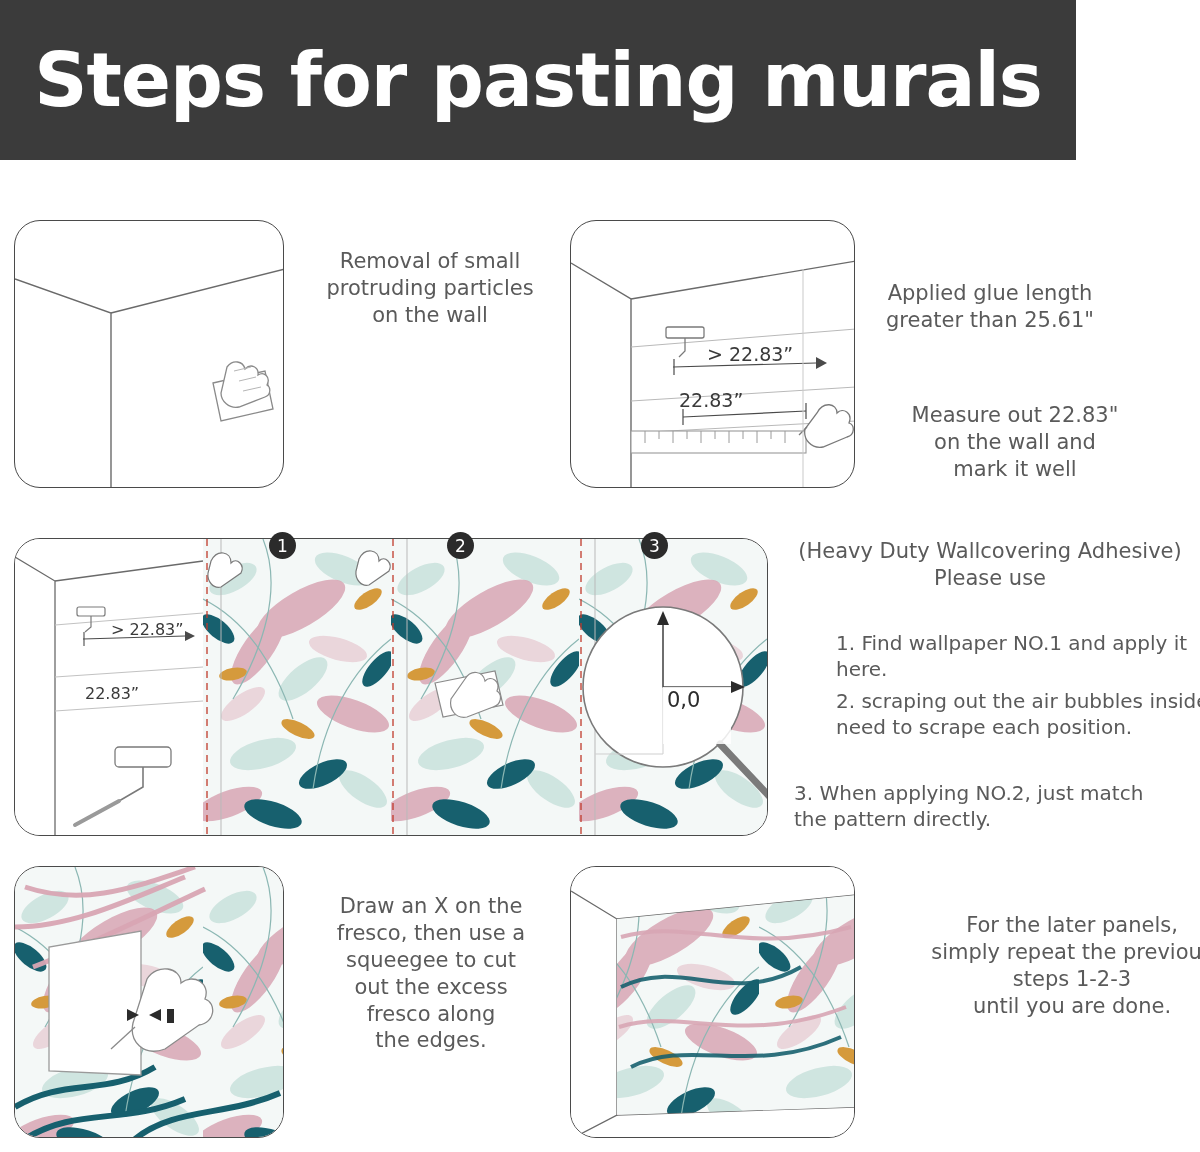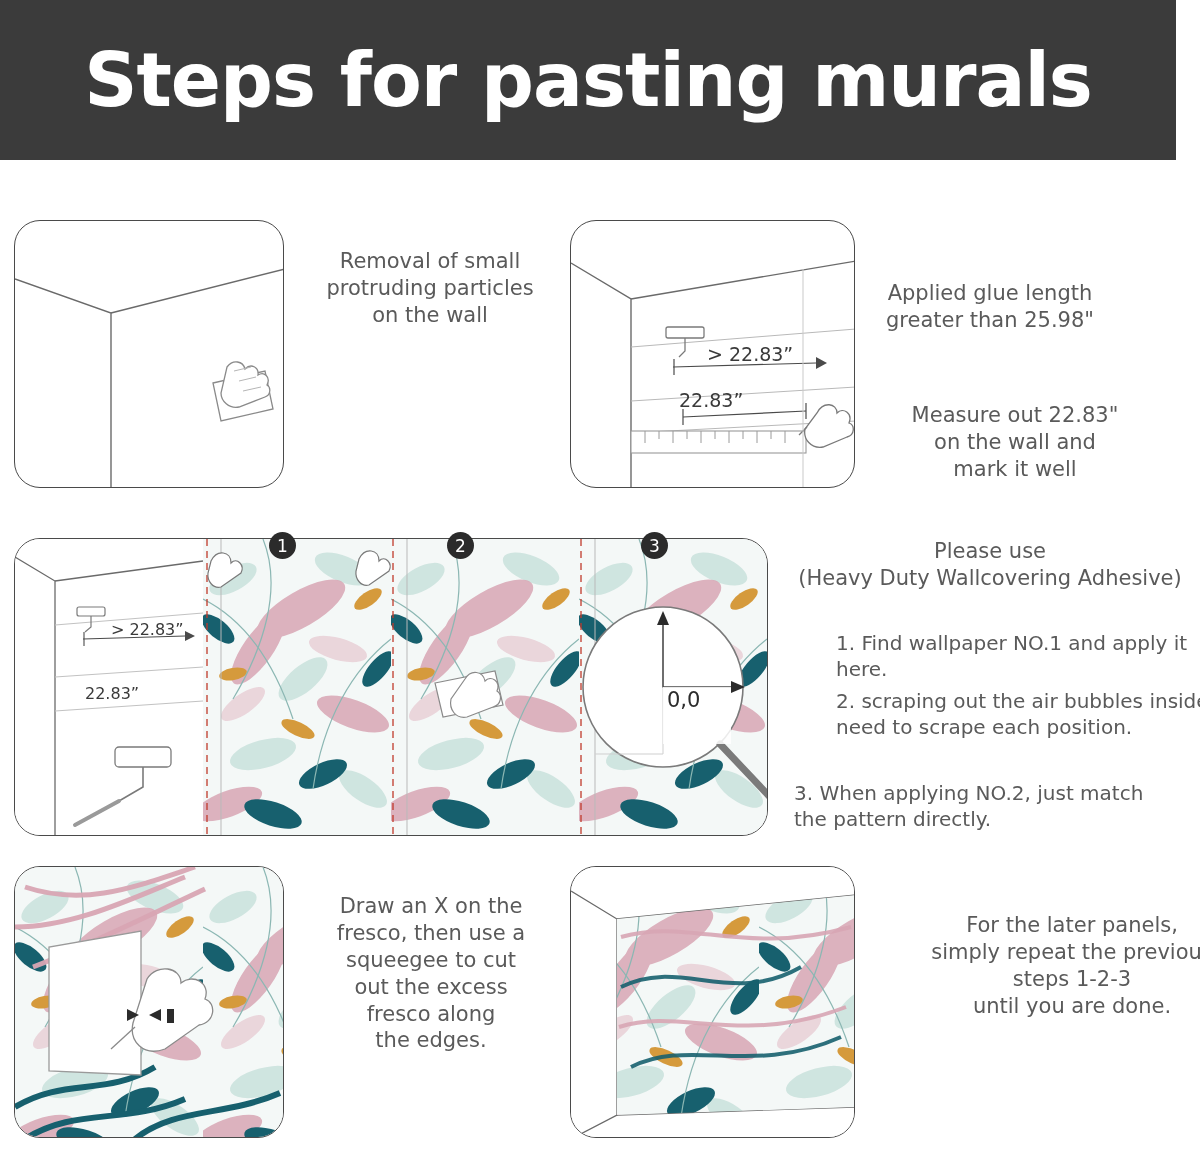--- a/index.html
+++ b/index.html
@@ -11,21 +11,21 @@
     width: 1200px;
     height: 1152px;
     font-family: "DejaVu Sans", sans-serif;
     color: #4a4a4a;
     overflow: hidden;
     position: relative;
   }
 
   
   .header {
-    width: 1176px;
+    width: 1076px;
     height: 160px;
     background: #3b3b3b;
     display: flex;
     align-items: center;
     justify-content: center;
     box-sizing: border-box;
   }
   .header-title {
     color: #ffffff;
     font-size: 74px;
@@ -181,21 +181,21 @@
     <path d="M236 206 L228 214" fill="none" stroke="#7a7a7a" stroke-width="1.3"></path>
 
     <path d="M232 48 L232 268" fill="none" stroke="#c9c9c9" stroke-width="1"></path>
 
     <text x="136" y="140" font-family="DejaVu Sans, sans-serif" font-size="19" fill="#3a3a3a">&gt; 22.83”</text>
     <text x="108" y="186" font-family="DejaVu Sans, sans-serif" font-size="19" fill="#3a3a3a">22.83”</text>
   </svg>
 </div>
 
 <div class="caption" id="cap-glue-length">Applied glue length
-greater than 25.98"</div>
+greater than 25.61"</div>
 <div class="caption" id="cap-measure-mark">Measure out 22.83"
 on the wall and
 mark it well</div>
 
 <div class="panel" id="panel-row2">
   <svg width="754" height="298" viewBox="0 0 754 298">
     <defs>
 
       <pattern id="tropical" width="188" height="298" patternUnits="userSpaceOnUse">
         <rect width="188" height="298" fill="#f4f8f7"></rect>
@@ -294,22 +294,22 @@
     <polygon points="648,148 716,148 716,205 648,205" fill="#ffffff" opacity="0.85"></polygon>
     <text x="652" y="168" font-family="DejaVu Sans, sans-serif" font-size="21" fill="#2b2b2b">0,0</text>
   </svg>
 </div>
 
 <div class="circle-num" id="num-1">1</div>
 <div class="circle-num" id="num-2">2</div>
 <div class="circle-num" id="num-3">3</div>
 
 <div id="please-use">
+  <div>(Heavy Duty Wallcovering Adhesive)</div>
   <div>Please use</div>
-  <div>(Heavy Duty Wallcovering Adhesive)</div>
 </div>
 
 <div class="instr" id="instr-1">1. Find wallpaper NO.1 and apply it here.</div>
 <div class="instr" id="instr-2">2. scraping out the air bubbles inside,
 need to scrape each position.</div>
 <div class="instr" id="instr-3">3. When applying NO.2, just match
 the pattern directly.</div>
 
 <div class="panel" id="panel-row3-left">
   <svg width="270" height="272" viewBox="0 0 270 272">

